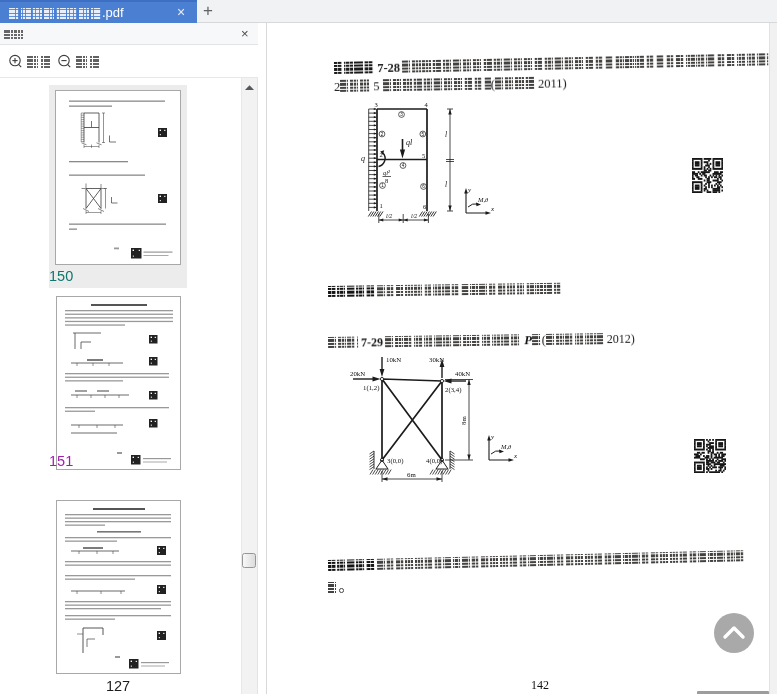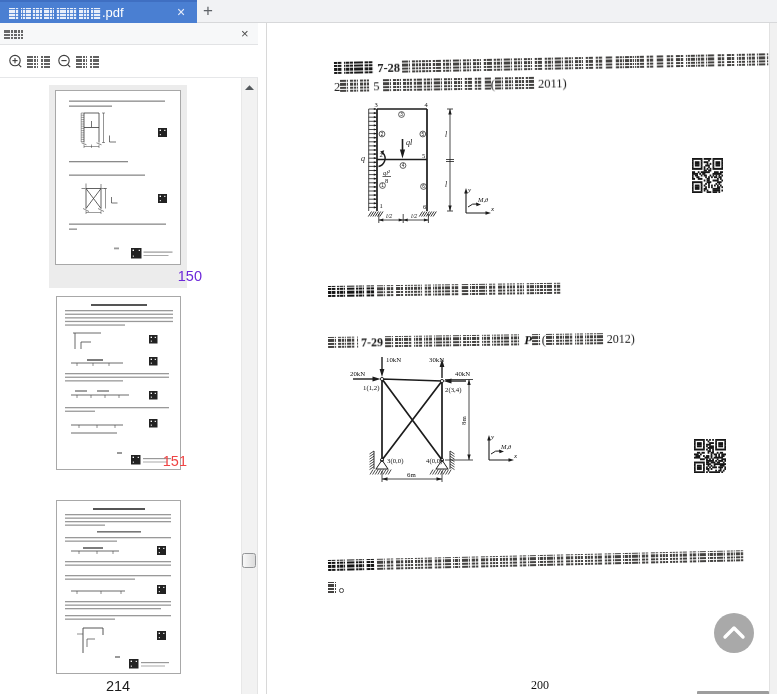--- a/index.html
+++ b/index.html
@@ -80,21 +80,21 @@
     <rect x="13" y="137.5" width="8" height="1.3" fill="#8a8a8a"></rect>
     <rect x="58" y="156.5" width="5" height="1.8" fill="#9a9a9a"></rect>
     <rect x="75" y="157" width="10.5" height="10.5" fill="#222"></rect>
     <rect x="76.6" y="158.6" width="1.4" height="1.4" fill="#fff"></rect>
     <rect x="82.7" y="158.8" width="1.2" height="1.2" fill="#fff"></rect>
     <rect x="76.8" y="164.6" width="1.1" height="1.1" fill="#fff"></rect>
     <rect x="87.5" y="160.5" width="29" height="1.2" fill="#999"></rect>
     <rect x="87.5" y="164" width="25" height="1" fill="#aaa"></rect>
   </svg>
 
-<div class="a" style="left:49px;top:268px;width:153px;text-align:right;font-size:14.5px;color:#6d28d9">150</div>
+<div class="a" style="left:49px;top:268px;width:153px;text-align:left;font-size:14.5px;color:#0f766e">150</div>
 
 <div class="a" style="left:56px;top:296px;width:125px;height:174px;background:#fff;border:1px solid #a8a8a8"></div>
 <svg class="a" style="left:57px;top:297px" width="123" height="172" viewBox="0 0 123 172">
     <rect x="34" y="7" width="56" height="2" fill="#555"></rect>
     <rect x="8" y="13" width="108" height="1.3" fill="#999"></rect>
     <rect x="8" y="16.6" width="108" height="1.3" fill="#999"></rect>
     <rect x="8" y="20.2" width="108" height="1.3" fill="#999"></rect>
     <rect x="8" y="23.8" width="108" height="1.3" fill="#999"></rect>
     <rect x="8" y="27.4" width="60" height="1.3" fill="#999"></rect>
     <g stroke="#444" stroke-width="0.8" fill="none">
@@ -138,21 +138,21 @@
     <rect x="93.8" y="127.6" width="1.1" height="1.1" fill="#fff"></rect>
     <rect x="60" y="155" width="5" height="2" fill="#999"></rect>
     <rect x="74" y="158" width="9.5" height="9.5" fill="#222"></rect>
     <rect x="75.6" y="159.6" width="1.4" height="1.4" fill="#fff"></rect>
     <rect x="80.7" y="159.8" width="1.2" height="1.2" fill="#fff"></rect>
     <rect x="75.8" y="164.6" width="1.1" height="1.1" fill="#fff"></rect>
     <rect x="86" y="161" width="28" height="1.2" fill="#999"></rect>
     <rect x="86" y="164.5" width="24" height="1" fill="#aaa"></rect>
   </svg>
 
-<div class="a" style="left:49px;top:453px;width:138px;text-align:right;font-size:14.5px;color:#ef4444">151</div>
+<div class="a" style="left:49px;top:453px;width:138px;text-align:left;font-size:14.5px;color:#a21caf">151</div>
 
 <div class="a" style="left:56px;top:500px;width:125px;height:174px;background:#fff;border:1px solid #a8a8a8"></div>
 <svg class="a" style="left:57px;top:501px" width="123" height="172" viewBox="0 0 123 172">
     <rect x="36" y="7" width="52" height="2" fill="#555"></rect>
     <rect x="8" y="13" width="106" height="1.3" fill="#999"></rect>
     <rect x="8" y="16.5" width="106" height="1.3" fill="#999"></rect>
     <rect x="8" y="20" width="106" height="1.3" fill="#999"></rect>
     <rect x="8" y="23.5" width="40" height="1.3" fill="#999"></rect>
     <rect x="40" y="30" width="44" height="1.6" fill="#777"></rect>
     <rect x="8" y="36" width="106" height="1.3" fill="#999"></rect>
@@ -194,21 +194,21 @@
     <rect x="101.8" y="136.1" width="1.1" height="1.1" fill="#fff"></rect>
     <rect x="58" y="155" width="5" height="2" fill="#999"></rect>
     <rect x="72" y="158" width="9.5" height="9.5" fill="#222"></rect>
     <rect x="73.6" y="159.6" width="1.4" height="1.4" fill="#fff"></rect>
     <rect x="78.7" y="159.8" width="1.2" height="1.2" fill="#fff"></rect>
     <rect x="73.8" y="164.6" width="1.1" height="1.1" fill="#fff"></rect>
     <rect x="84" y="161" width="28" height="1.2" fill="#999"></rect>
     <rect x="84" y="164.5" width="24" height="1" fill="#aaa"></rect>
   </svg>
 
-<div class="a" style="left:49px;top:678px;width:138px;text-align:center;font-size:14.5px;color:#1c1c1c">214</div>
+<div class="a" style="left:49px;top:678px;width:138px;text-align:center;font-size:14.5px;color:#1c1c1c">127</div>
 
 <div class="a" style="left:241px;top:78px;width:17px;height:616px;background:#f2f2f2;border-left:1px solid #e8e8e8;border-right:1px solid #e4e4e4"></div>
 
 <svg class="a" style="left:244px;top:84px" width="11" height="7" viewBox="0 0 11 7">
     <path d="M1 6 L5.5 1.2 L10 6 Z" fill="#54585c"></path>
   </svg>
 
 <div class="a" style="left:241.5px;top:553px;width:14.5px;height:14.5px;background:linear-gradient(90deg,#f8f8f8,#dcdcdc);border:1.6px solid #949698;border-radius:2.5px"></div>
 
 <div class="a" style="left:258px;top:23px;width:511px;height:671px;background:#fff"></div>
@@ -225,21 +225,21 @@
 
 <div class="a" style="left:328px;top:283px;height:12px;transform:rotate(-0.8deg);filter:blur(.3px);transform-origin:0 50%;white-space:nowrap"><span style="display:inline-block;width:46px;height:11px;background-image:repeating-linear-gradient(0deg,transparent 0 2.4px,#fff 2.4px 3.3px),repeating-linear-gradient(90deg,transparent 0 3.1px,rgba(255,255,255,.6) 3.1px 3.9px),repeating-linear-gradient(90deg,rgba(0,0,0,.92) 0 8px,transparent 8px 9.4px)"></span><span style="display:inline-block;width:184px;height:11px;margin-left:3px;background-image:repeating-linear-gradient(0deg,transparent 0 2.2px,#fff 2.2px 3.2px),repeating-linear-gradient(90deg,transparent 0 2.6px,rgba(255,255,255,.8) 2.6px 3.4px),repeating-linear-gradient(90deg,rgba(20,18,16,.8) 0 7.8px,transparent 7.8px 9.3px)"></span></div>
 
 <div class="a" style="left:328px;top:333px;height:12px;transform:rotate(-0.8deg);filter:blur(.3px);transform-origin:0 50%;white-space:nowrap"><span style="display:inline-block;width:30px;height:11px;vertical-align:-1px;background-image:repeating-linear-gradient(0deg,transparent 0 2.2px,#fff 2.2px 3.2px),repeating-linear-gradient(90deg,transparent 0 2.6px,rgba(255,255,255,.8) 2.6px 3.4px),repeating-linear-gradient(90deg,rgba(20,18,16,.8) 0 8px,transparent 8px 9.7px)"></span><span class="serif" style="font-size:12px;color:#1a1a1a;font-weight:bold"> 7-29</span><span style="display:inline-block;width:136px;height:11px;margin-left:2px;vertical-align:-1px;background-image:repeating-linear-gradient(0deg,transparent 0 2.2px,#fff 2.2px 3.2px),repeating-linear-gradient(90deg,transparent 0 2.6px,rgba(255,255,255,.8) 2.6px 3.4px),repeating-linear-gradient(90deg,rgba(20,18,16,.8) 0 8px,transparent 8px 9.7px)"></span><span class="serif" style="font-size:12.5px;color:#111;font-weight:bold;font-style:italic"> P</span><span style="display:inline-block;width:10px;height:11px;vertical-align:-1px;background-image:repeating-linear-gradient(0deg,transparent 0 2.2px,#fff 2.2px 3.2px),repeating-linear-gradient(90deg,transparent 0 2.6px,rgba(255,255,255,.8) 2.6px 3.4px),repeating-linear-gradient(90deg,rgba(20,18,16,.8) 0 8px,transparent 8px 9.7px)"></span><span class="serif" style="font-size:12px;color:#1a1a1a">(</span><span style="display:inline-block;width:58px;height:11px;vertical-align:-1px;background-image:repeating-linear-gradient(0deg,transparent 0 2.2px,#fff 2.2px 3.2px),repeating-linear-gradient(90deg,transparent 0 2.6px,rgba(255,255,255,.8) 2.6px 3.4px),repeating-linear-gradient(90deg,rgba(20,18,16,.8) 0 8px,transparent 8px 9.7px)"></span><span class="serif" style="font-size:12px;color:#1a1a1a"> 2012)</span></div>
 
 <div class="a" style="left:328px;top:557px;height:12px;transform:rotate(-1.35deg);filter:blur(.3px);transform-origin:0 50%;white-space:nowrap"><span style="display:inline-block;width:46px;height:11px;background-image:repeating-linear-gradient(0deg,transparent 0 2.4px,#fff 2.4px 3.3px),repeating-linear-gradient(90deg,transparent 0 3.1px,rgba(255,255,255,.6) 3.1px 3.9px),repeating-linear-gradient(90deg,rgba(0,0,0,.92) 0 8px,transparent 8px 9.4px)"></span><span style="display:inline-block;width:368px;height:11px;margin-left:3px;background-image:repeating-linear-gradient(0deg,transparent 0 2.2px,#fff 2.2px 3.2px),repeating-linear-gradient(90deg,transparent 0 2.6px,rgba(255,255,255,.8) 2.6px 3.4px),repeating-linear-gradient(90deg,rgba(20,18,16,.8) 0 7.9px,transparent 7.9px 9.45px)"></span></div>
 
 <div style="position:absolute;left:328.0px;top:582.0px;width:8.0px;height:11.0px;filter:blur(.35px);background-image:repeating-linear-gradient(0deg,transparent 0 2.2px,#fff 2.2px 3.2px),repeating-linear-gradient(90deg,transparent 0 2.6px,#fff 2.6px 3.4px),repeating-linear-gradient(90deg,rgba(20,18,16,.8) 0 8.15px,transparent 8.15px 9.70px);"></div>
 <div class="a" style="left:339px;top:588px;width:4.5px;height:4.5px;border:1.1px solid rgba(30,30,30,.8);border-radius:50%;filter:blur(.2px)"></div>
 
-<div class="a serif" style="left:531px;top:678px;font-size:12px;color:#111">200</div>
+<div class="a serif" style="left:531px;top:678px;font-size:12px;color:#111">142</div>
 
 <svg class="a" style="left:356px;top:95px" width="140" height="132" viewBox="0 0 140 132">
     <g stroke="#1c1c1c" stroke-width="1.7" fill="none">
       <path d="M21 14 L71 14 M21 14 L21 116 M71 14 L71 116 M21 64.5 L71 64.5"></path>
     </g>
     <path d="M12.7 14 L12.7 116 M12.7 14.0 L20.2 14.0 M12.7 18.1 L20.2 18.1 M12.7 22.2 L20.2 22.2 M12.7 26.3 L20.2 26.3 M12.7 30.4 L20.2 30.4 M12.7 34.5 L20.2 34.5 M12.7 38.6 L20.2 38.6 M12.7 42.7 L20.2 42.7 M12.7 46.8 L20.2 46.8 M12.7 50.9 L20.2 50.9 M12.7 55.0 L20.2 55.0 M12.7 59.1 L20.2 59.1 M12.7 63.2 L20.2 63.2 M12.7 67.3 L20.2 67.3 M12.7 71.4 L20.2 71.4 M12.7 75.5 L20.2 75.5 M12.7 79.6 L20.2 79.6 M12.7 83.7 L20.2 83.7 M12.7 87.8 L20.2 87.8 M12.7 91.9 L20.2 91.9 M12.7 96.0 L20.2 96.0 M12.7 100.1 L20.2 100.1 M12.7 104.2 L20.2 104.2 M12.7 108.3 L20.2 108.3 M12.7 112.4 L20.2 112.4" stroke="#1c1c1c" stroke-width="0.8" fill="none"></path>
     <g fill="#1c1c1c">
       <path d="M20.8 14.0 l-3 -1.1 l0 2.2 z"></path>
       <path d="M20.8 18.1 l-3 -1.1 l0 2.2 z"></path>
       <path d="M20.8 22.2 l-3 -1.1 l0 2.2 z"></path>

